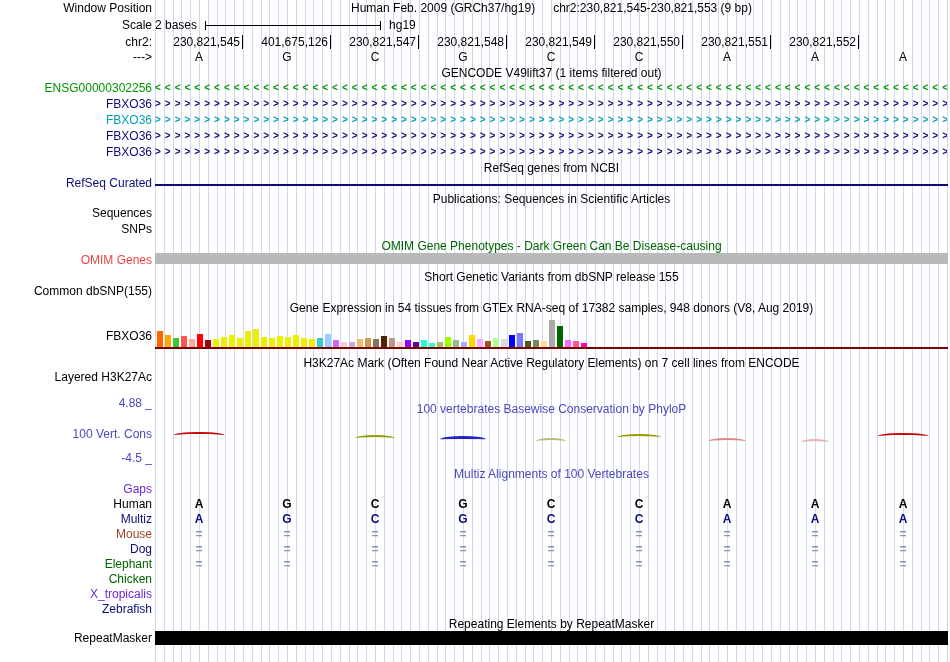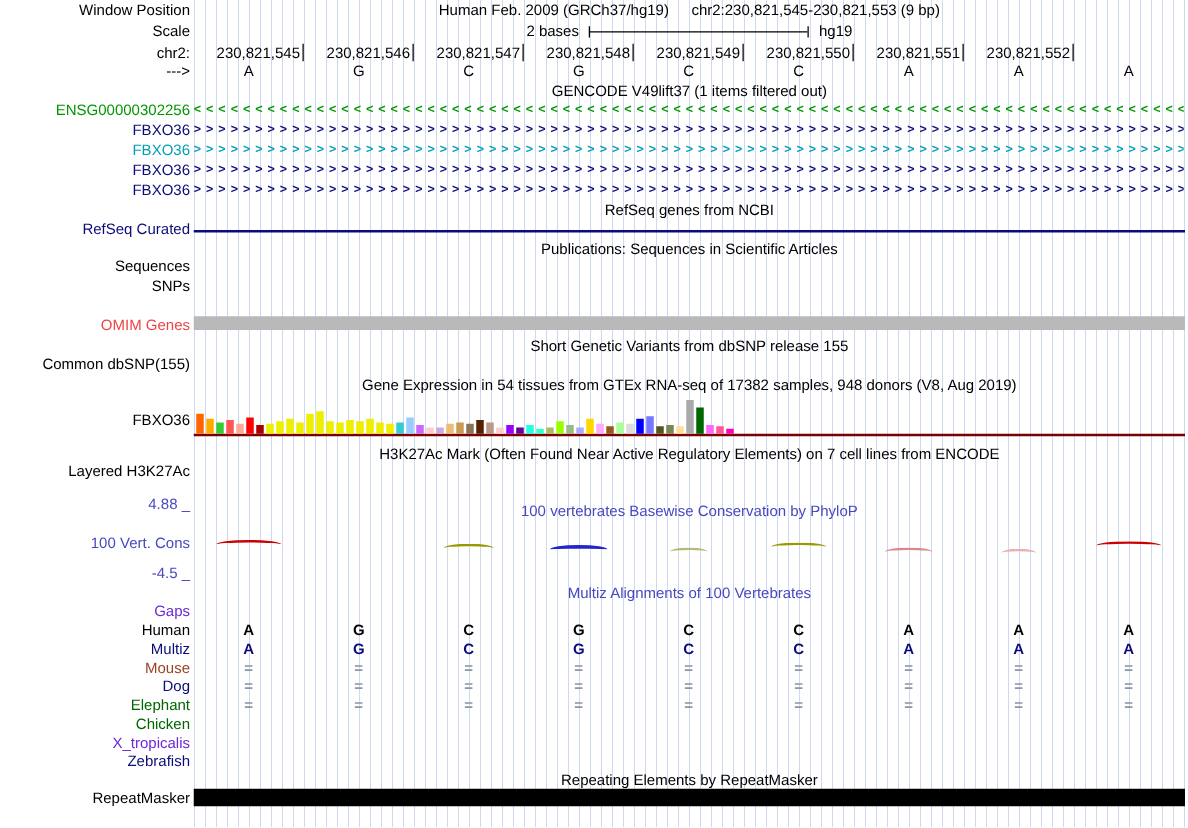--- a/index.html
+++ b/index.html
@@ -2,21 +2,21 @@
 <html><head>
 <meta charset="utf-8">
 <style>
   *{margin:0;padding:0;box-sizing:border-box}
   body{background:#fff}
   .stage{position:relative;width:950px;height:662px;background:#fff;overflow:hidden;
          font-family:"Liberation Sans",sans-serif;font-size:12px;color:#000}
   .grid{position:absolute;left:155px;top:0;width:793px;height:662px}
   .lbl{position:absolute;right:798px;height:14px;line-height:14px;white-space:nowrap;font-size:12px}
   .hdr{position:absolute;left:155px;width:793px;height:14px;line-height:14px;text-align:center;white-space:nowrap;font-size:12px}
-  .flexc{display:flex;justify-content:center;align-items:center}
+  .flexc{display:flex;align-items:center}
   .gap18{display:flex;justify-content:center;gap:18px}
   .sgap{gap:8px}
   .sbar{display:inline-block;width:176px;height:9px;border-left:1px solid #000;border-right:1px solid #000;
         background:linear-gradient(#000,#000) center/100% 1px no-repeat}
   .row9{position:absolute;left:155px;width:792px;height:14px;line-height:14px;display:grid;grid-template-columns:repeat(9,1fr)}
   .coord{text-align:right;border-right:1px solid #000;padding-right:2px;overflow:hidden}
   .coord.last{border-right:none}
   .basec{text-align:center}
   .generow{position:absolute;left:155px;width:792px;height:14px;line-height:13px;overflow:hidden;white-space:nowrap;
            font-size:10px;font-weight:bold;letter-spacing:4px}
@@ -42,21 +42,21 @@
   </div>
 
   <div class="hdr flexc sgap" style="top:18px">
     <span>2 bases</span>
     <span class="sbar"></span>
     <span>hg19</span>
   </div>
 
   <div class="row9" style="top:35px">
       <div class="coord">230,821,545</div>
-      <div class="coord">230,821,546</div>
+      <div class="coord">401,675,126</div>
       <div class="coord">230,821,547</div>
       <div class="coord">230,821,548</div>
       <div class="coord">230,821,549</div>
       <div class="coord">230,821,550</div>
       <div class="coord">230,821,551</div>
       <div class="coord">230,821,552</div>
       <div class="coord last"></div>
     </div>
   <div class="row9" style="top:50px">
       <div class="basec">A</div>
@@ -66,20 +66,21 @@
       <div class="basec">C</div>
       <div class="basec">C</div>
       <div class="basec">A</div>
       <div class="basec">A</div>
       <div class="basec">A</div>
     </div>
 
   <div class="hdr" style="top:66px">GENCODE V49lift37 (1 items filtered out)</div>
   <div class="hdr" style="top:192px">Publications: Sequences in Scientific Articles</div>
   <div class="hdr" style="top:161px">RefSeq genes from NCBI</div>
+  <div class="hdr" style="top: 239px; color: rgb(0, 100, 0);">OMIM Gene Phenotypes - Dark Green Can Be Disease-causing</div>
   <div class="hdr" style="top:270px">Short Genetic Variants from dbSNP release 155</div>
   <div class="hdr" style="top:301px">Gene Expression in 54 tissues from GTEx RNA-seq of 17382 samples, 948 donors (V8, Aug 2019)</div>
   <div class="hdr" style="top:356px">H3K27Ac Mark (Often Found Near Active Regulatory Elements) on 7 cell lines from ENCODE</div>
   <div class="hdr" style="top: 402px; color: rgb(72, 72, 192);">100 vertebrates Basewise Conservation by PhyloP</div>
   <div class="hdr" style="top: 467px; color: rgb(72, 72, 192);">Multiz Alignments of 100 Vertebrates</div>
   <div class="hdr" style="top:617px">Repeating Elements by RepeatMasker</div>
 
   <div class="lbl" style="top: 176px; color: rgb(12, 12, 120);">RefSeq Curated</div>
   <div class="lbl" style="top:206px">Sequences</div>
   <div class="lbl" style="top:222px">SNPs</div>

